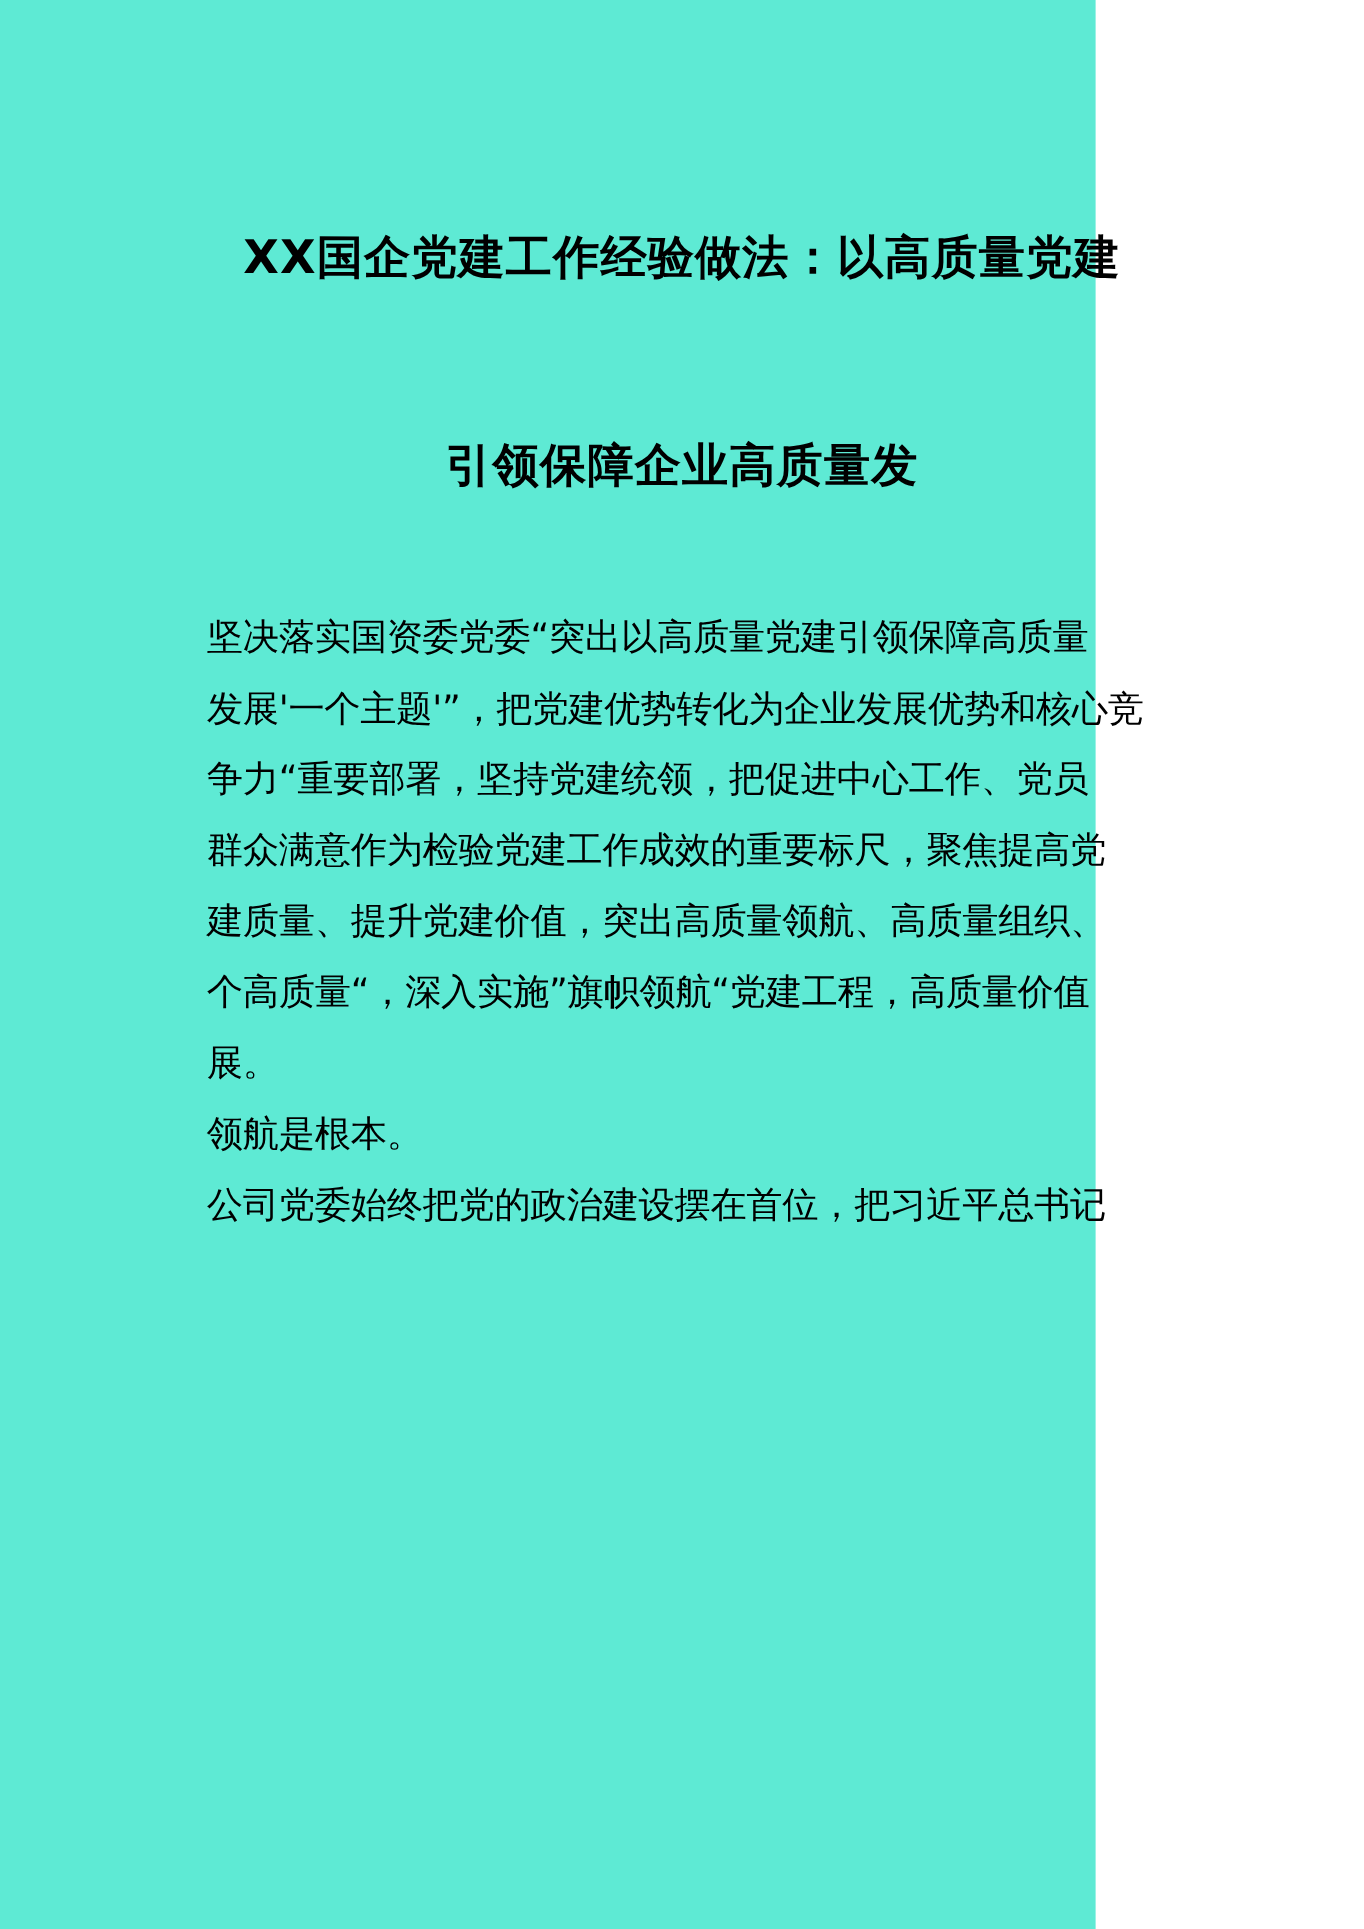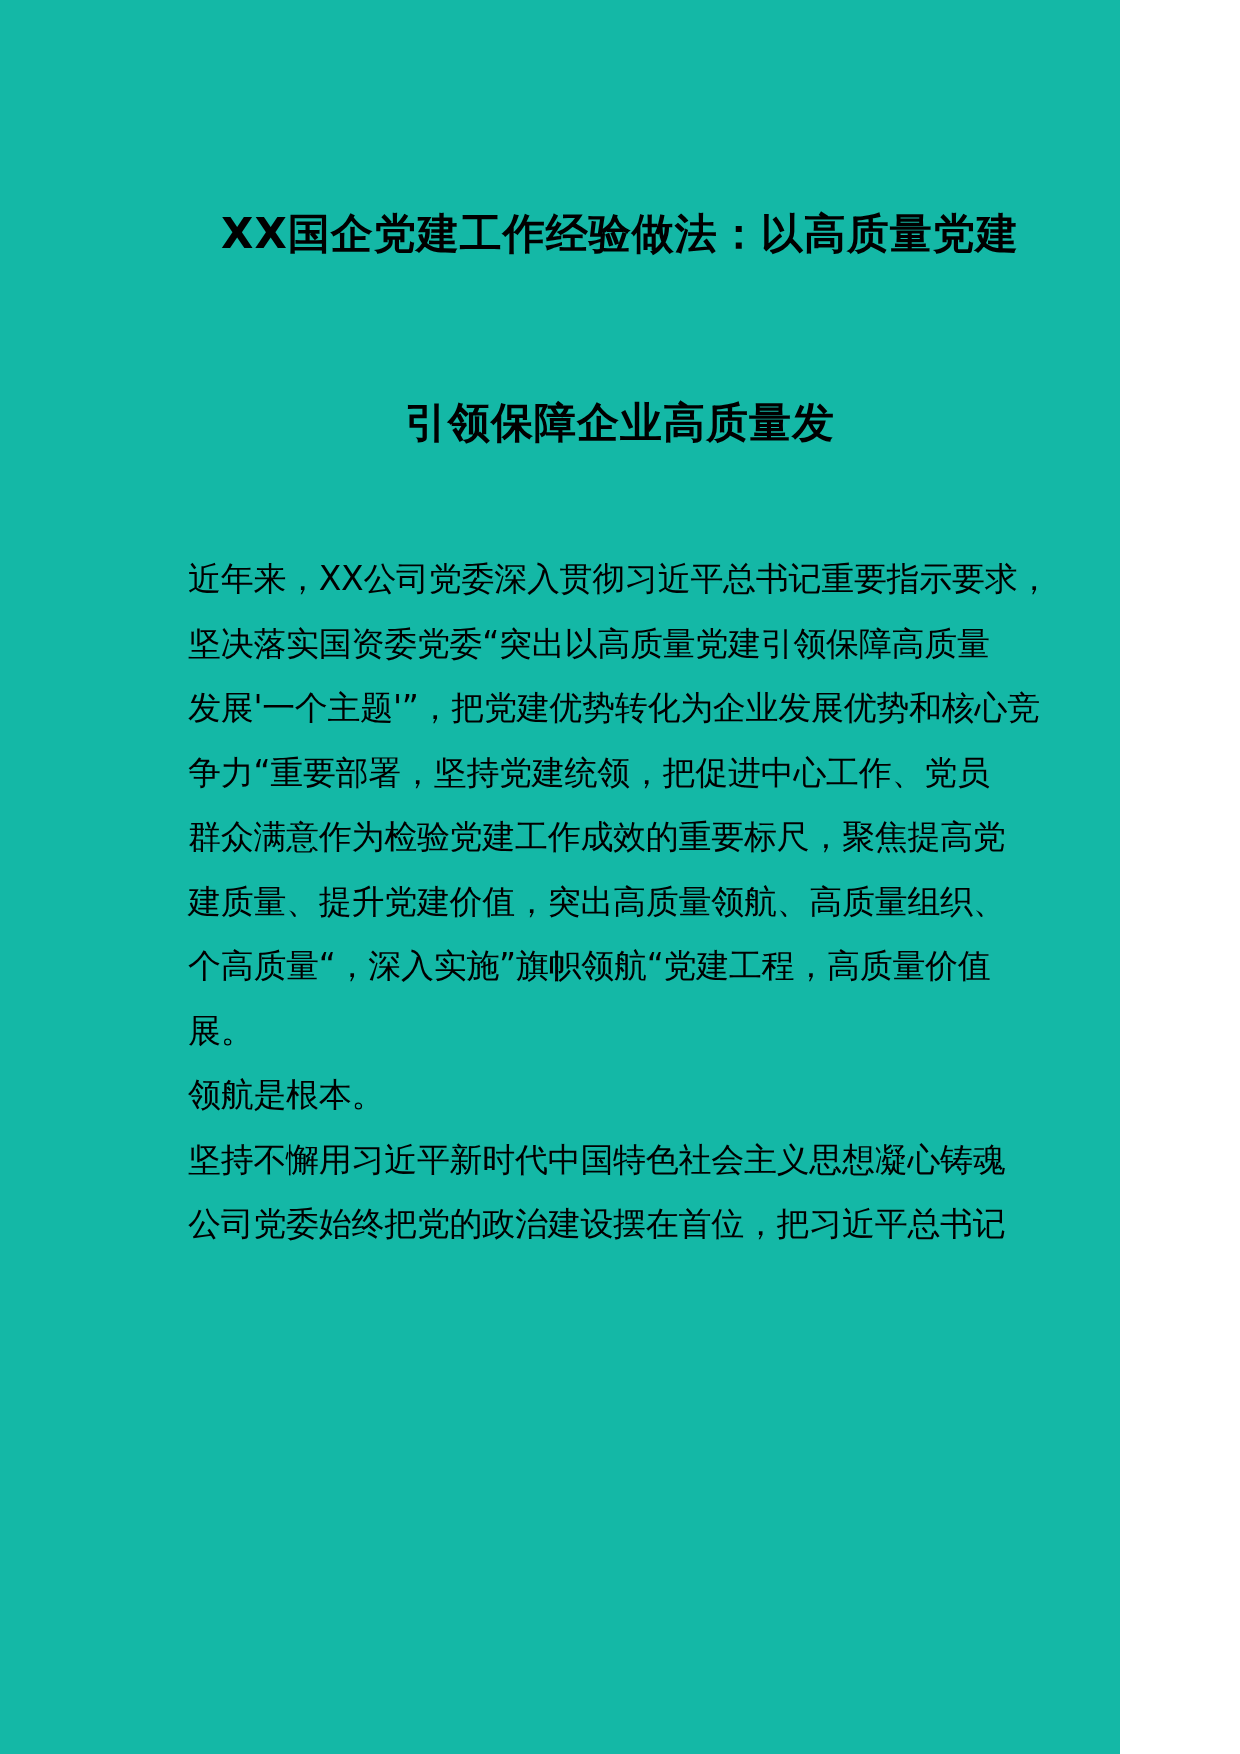--- a/index.html
+++ b/index.html
@@ -11,23 +11,23 @@
       width: 1240px;
       height: 1754px;
       position: relative;
       overflow: hidden;
       color: #000000;
       font-family: "DejaVu Sans", "Liberation Sans", sans-serif;
     }
     .page {
       position: absolute;
       left: 0; top: 0;
-      width: 1120px;
+      width: 996px;
       height: 1754px;
-      background: #14b8a6;
+      background: #5eead4;
     }
     .title-line {
       position: absolute;
       left: 0;
       width: 1240px;
       text-align: center;
       font-weight: bold;
       font-size: 42px;
       letter-spacing: 1px;
       line-height: 60px;
@@ -52,25 +52,23 @@
     }
   </style>
 </head>
 <body>
 
 <div class="page">
   <div class="title-line l1">XX国企党建工作经验做法：以高质量党建</div>
   <div class="title-line l2">引领保障企业高质量发</div>
 
   <div class="body-text">
-    <span class="body-line">近年来，XX公司党委深入贯彻习近平总书记重要指示要求，</span>
     <span class="body-line">坚决落实国资委党委“突出以高质量党建引领保障高质量</span>
     <span class="body-line">发展'一个主题'”，把党建优势转化为企业发展优势和核心竞</span>
     <span class="body-line">争力“重要部署，坚持党建统领，把促进中心工作、党员</span>
     <span class="body-line">群众满意作为检验党建工作成效的重要标尺，聚焦提高党</span>
     <span class="body-line">建质量、提升党建价值，突出高质量领航、高质量组织、</span>
     <span class="body-line">个高质量“，深入实施”旗帜领航“党建工程，高质量价值</span>
     <span class="body-line">展。</span>
     <span class="body-line">领航是根本。</span>
-    <span class="body-line">坚持不懈用习近平新时代中国特色社会主义思想凝心铸魂</span>
     <span class="body-line">公司党委始终把党的政治建设摆在首位，把习近平总书记</span>
   </div>
 </div>
 
 </body></html>

